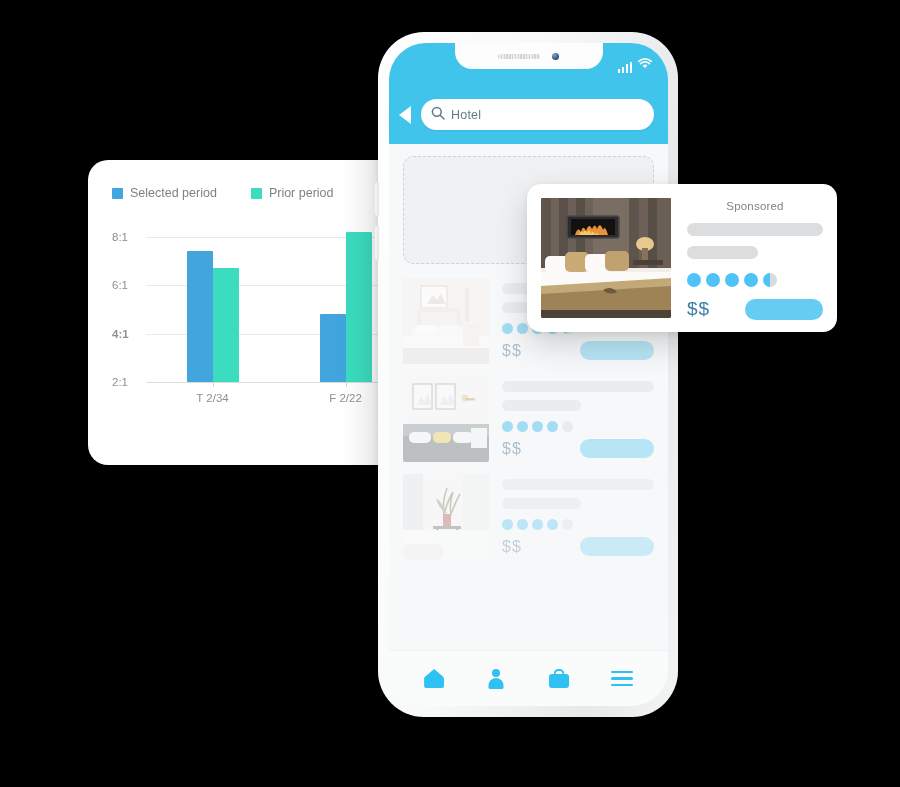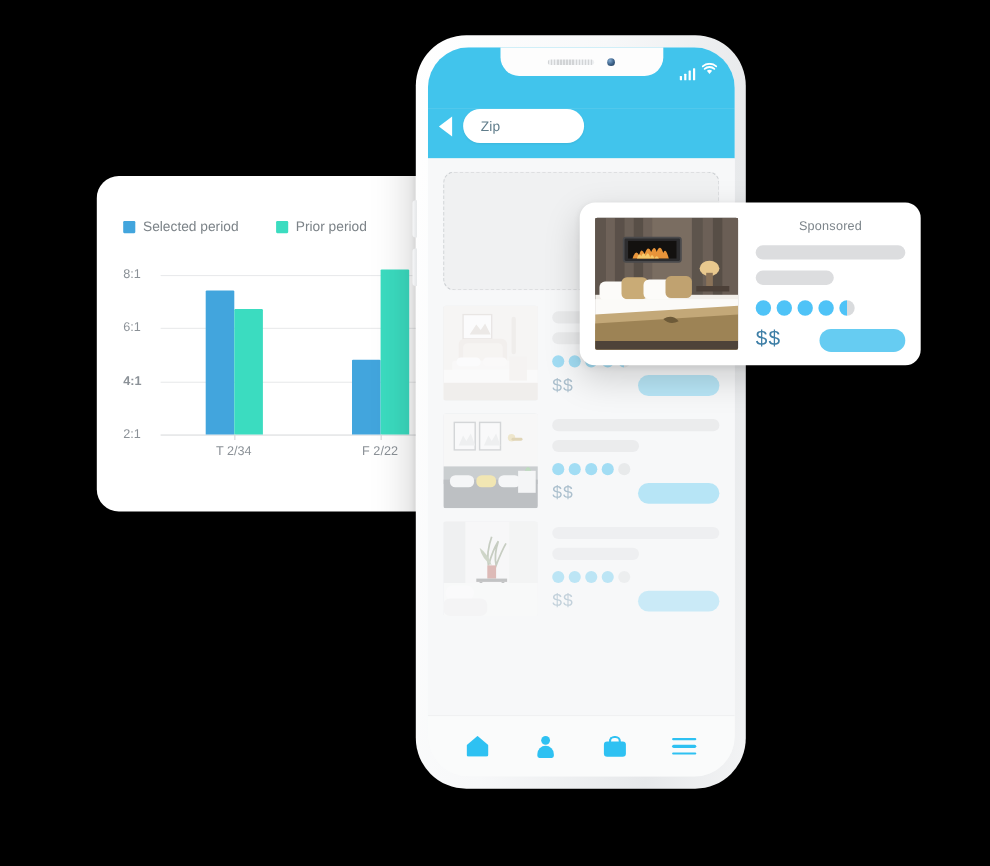--- a/index.html
+++ b/index.html
@@ -175,21 +175,21 @@
   
   #chart-card {
     position: absolute; left: 88px; top: 160px;
     width: 345px; height: 305px;
     background: #ffffff; border-radius: 20px;
     box-shadow: 0 12px 34px rgba(0,0,0,0.13), 0 2px 8px rgba(0,0,0,0.06);
     padding: 22px 0 0 24px; overflow: hidden;
   }
   .kpi-row { display: flex; gap: 58px; margin-bottom: 2px; }
   .kpi-val { font-size: 29px; color: #252a2e; letter-spacing: -.5px; line-height: 1.05; }
-  .legend-row { display: flex; gap: 34px; margin-top: 17px; }
+  .legend-row { display: flex; gap: 34px; margin-top: 4px; }
   .legend-item { display: flex; align-items: center; gap: 7px; }
   .legend-sw { width: 11px; height: 11px; border-radius: 1px; }
   .legend-lbl { font-size: 12.5px; color: #7c8388; }
 
   .plot-wrap { position: relative; margin-top: 22px; width: 300px; height: 196px; }
   .plot-area { position: absolute; left: 34px; right: 0; top: 0; height: 160px; }
   .gridline { position: absolute; left: 0; right: 0; height: 1px; background: #e9eaec; }
   .gridline.axis { background: #d9dbdd; }
   .ytick {
     position: absolute; left: 0; width: 28px; 
@@ -304,22 +304,28 @@
               <path d="M7 10.2 L4.6 7.4 A3.7 3.7 0 0 1 9.4 7.4 Z" fill="#fff"></path>
               <path d="M2.6 5.6 A6.5 6.5 0 0 1 11.4 5.6" stroke="#fff" stroke-width="1.7" fill="none" stroke-linecap="round"></path>
               <path d="M0.8 3.3 A9.3 9.3 0 0 1 13.2 3.3" stroke="#fff" stroke-width="1.7" fill="none" stroke-linecap="round"></path>
             </svg>
           </span>
         </div>
       </div>
 
       <div class="search-row">
         <span class="back-arrow"></span>
-        <div class="search-pill zip">
-          <span class="search-text">Zip</span>
+        <div class="search-pill">
+          <span class="magnifier">
+            <svg width="14" height="14" viewBox="0 0 14 14">
+              <circle cx="5.8" cy="5.8" r="4.4" stroke="#5e7a8c" stroke-width="1.5" fill="none"></circle>
+              <line x1="9.2" y1="9.2" x2="13" y2="13" stroke="#5e7a8c" stroke-width="1.5" stroke-linecap="round"></line>
+            </svg>
+          </span>
+          <span class="search-text">Hotel</span>
         </div>
       </div>
 
       <div class="results-body">
         <div class="ad-slot"></div>
 
         <div class="result-item faded">
           <div class="result-thumb">
             <svg width="86" height="86" viewBox="0 0 86 86" preserveAspectRatio="xMidYMid slice">
               <rect width="86" height="86" fill="#f2efed"></rect>

